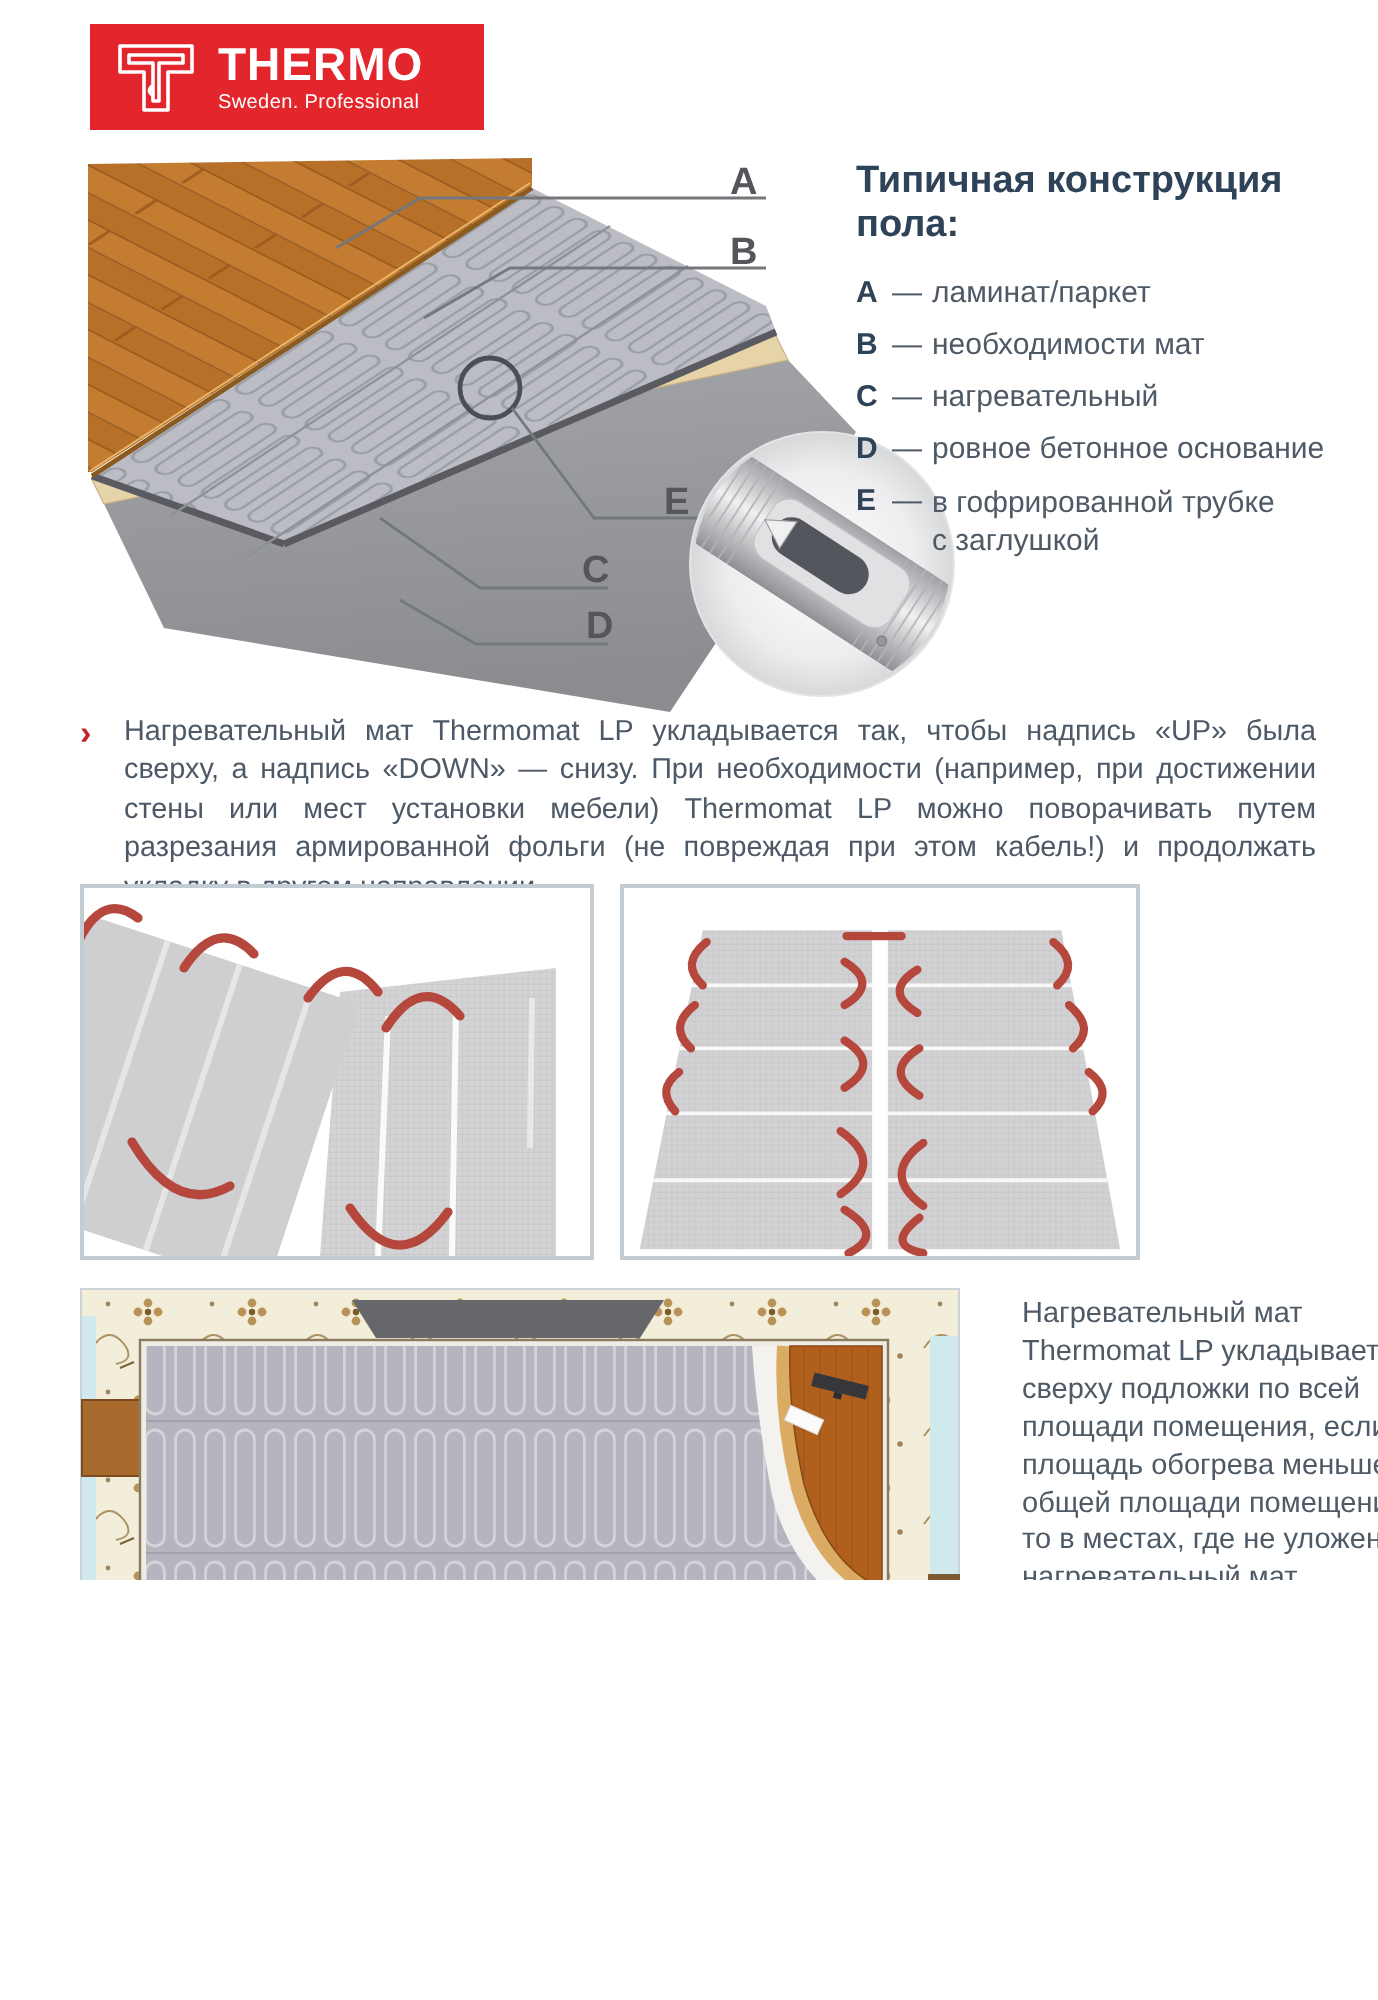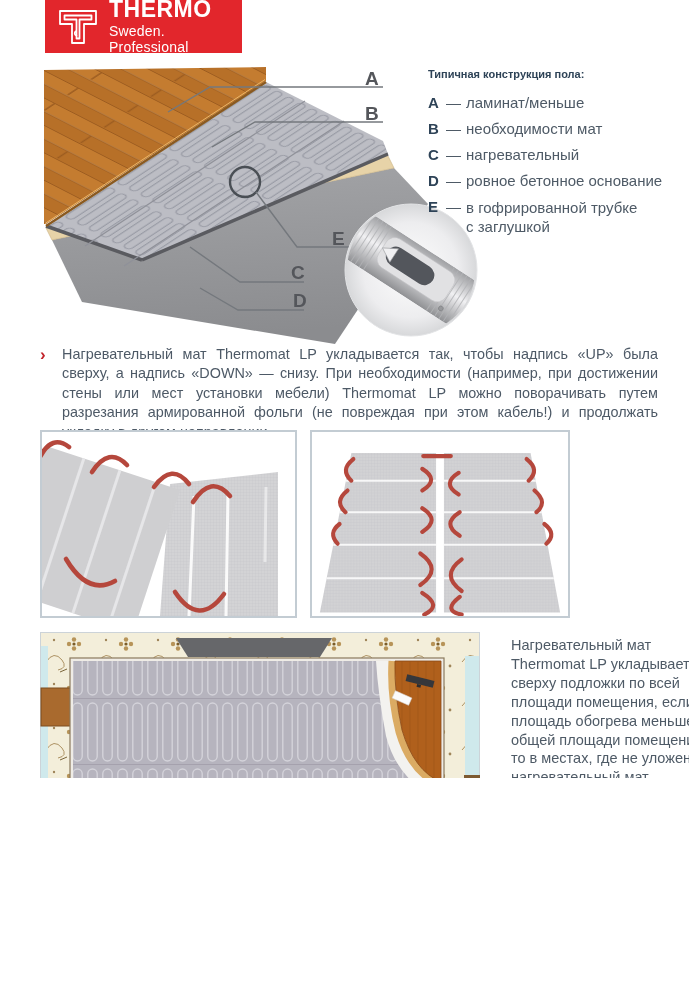--- a/index.html
+++ b/index.html
@@ -1,27 +1,27 @@
 <!DOCTYPE html>
 <html><head>
 <meta charset="utf-8">
 <style>
   html,body{margin:0;padding:0;background:#fff;}
   .page{position:relative;width:689px;height:778px;background:#fff;overflow:hidden;
-        font-family:"Liberation Sans",sans-serif;margin:0 auto;}
+        font-family:"Liberation Sans",sans-serif;margin:12px auto;}
   
   .logo{position:absolute;left:45px;top:0;width:197px;height:53px;background:#e2262c;
         display:flex;align-items:center;padding-left:10px;box-sizing:border-box;}
   .logo-emblem{width:46px;height:42px;flex:0 0 auto;margin-right:8px;}
   .brand{color:#fff;font-weight:bold;font-size:23px;letter-spacing:.5px;line-height:1;}
-  .tagline{color:#fff;font-size:14px;margin-top:2px;letter-spacing:.2px;}
+  .tagline{color:#fff;font-size:10px;margin-top:2px;letter-spacing:.2px;}
   
   .diagram{position:absolute;left:40px;top:62px;width:445px;height:285px;}
   .legend{position:absolute;left:428px;top:68px;width:256px;color:#4e5a66;}
-  .legend-title{font-weight:bold;color:#2e4357;font-size:11px;margin-bottom:14px;}
+  .legend-title{font-weight:bold;color:#2e4357;font-size:19px;margin-bottom:14px;}
   .legend-item{display:flex;font-size:15px;line-height:17.5px;margin-bottom:8.5px;}
   .legend-item .k{font-weight:bold;color:#2e4357;width:18px;flex:0 0 auto;}
   .legend-item .sep{width:20px;flex:0 0 auto;}
   .legend-item .lbl div{line-height:19px;}
   
   .intro{position:absolute;left:40px;top:345px;width:618px;display:flex;}
   .intro .marker{color:#c2242b;font-weight:bold;font-size:17px;line-height:19px;width:22px;flex:0 0 auto;}
   .intro p{margin:0;font-size:14.4px;line-height:19.4px;color:#4d5966;text-align:justify;}
   
   .fig{position:absolute;background:#fff;border:2px solid #c3ccd3;box-sizing:border-box;}
@@ -156,21 +156,21 @@
         </g>
       </g>
     </g>
   </svg>
 
   <div class="legend">
     <div class="legend-title">Типичная конструкция пола:</div>
     <div class="legend-item">
       <span class="k">A</span>
       <span class="sep">—</span>
-      <span class="lbl">ламинат/меньше</span>
+      <span class="lbl">ламинат/паркет</span>
     </div>
     <div class="legend-item">
       <span class="k">B</span>
       <span class="sep">—</span>
       <span class="lbl">необходимости мат</span>
     </div>
     <div class="legend-item">
       <span class="k">C</span>
       <span class="sep">—</span>
       <span class="lbl">нагревательный</span>

